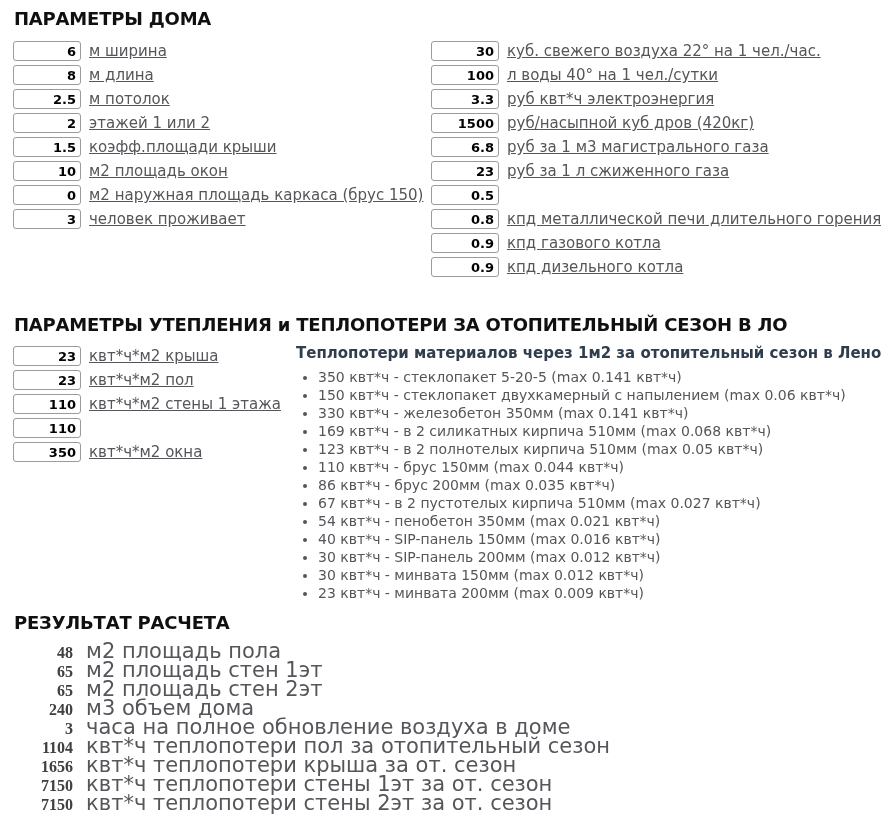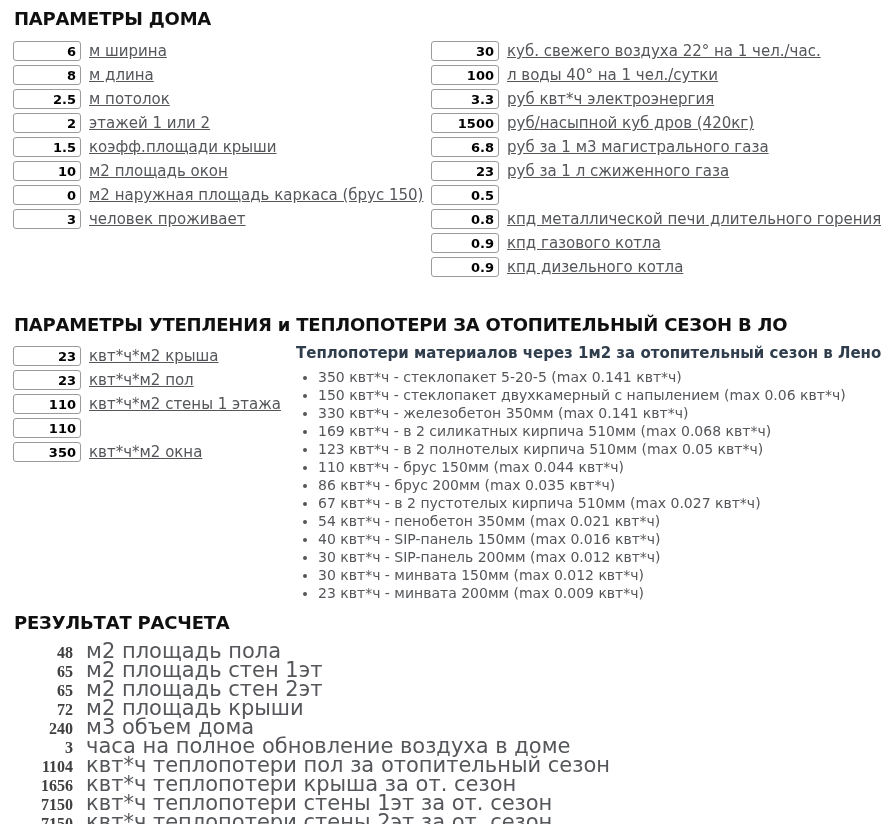--- a/index.html
+++ b/index.html
@@ -167,24 +167,20 @@
   </div>
   <div class="rrow">
     <span class="rval">65</span>
     <span class="rlbl">м2 площадь стен 1эт</span>
   </div>
   <div class="rrow">
     <span class="rval">65</span>
     <span class="rlbl">м2 площадь стен 2эт</span>
   </div>
   <div class="rrow">
-    <span class="rval">72</span>
-    <span class="rlbl">м2 площадь крыши</span>
-  </div>
-  <div class="rrow">
     <span class="rval">240</span>
     <span class="rlbl">м3 объем дома</span>
   </div>
   <div class="rrow">
     <span class="rval">3</span>
     <span class="rlbl">часа на полное обновление воздуха в доме</span>
   </div>
   <div class="rrow">
     <span class="rval">1104</span>
     <span class="rlbl">квт*ч теплопотери пол за отопительный сезон</span>

